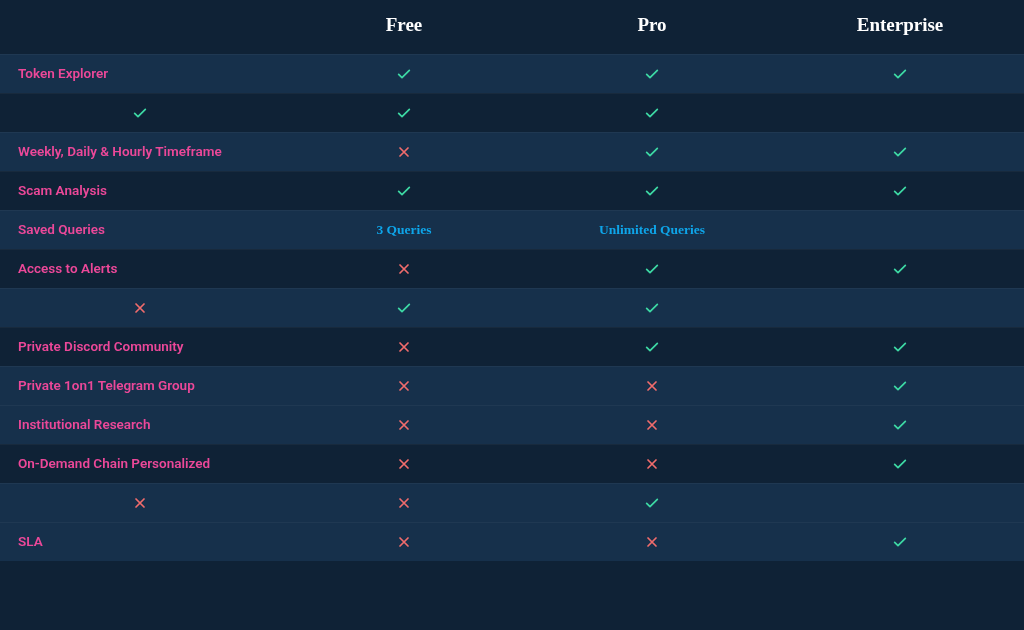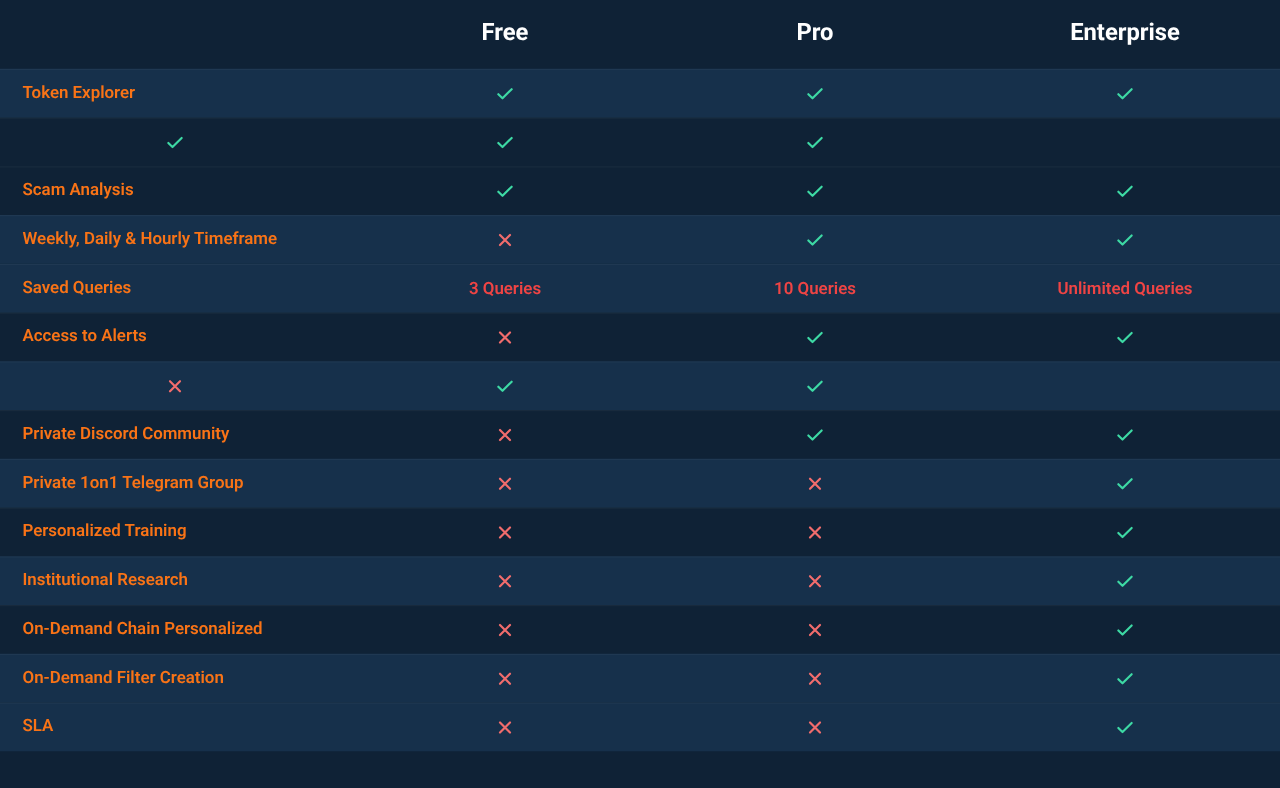--- a/index.html
+++ b/index.html
@@ -19,36 +19,36 @@
     border-top: 1px solid rgba(255,255,255,0.04);
   }
   .row.header { border-top: none; }
   .row.header .cell { padding: 14px 10px 18px 10px; }
   .row:not(.header) .cell { padding: 10px 10px; min-height: 38px; display:flex; align-items:center; }
   .row.alt { background: #16304b; }
   .cell.label {
     padding-left: 18px !important;
     font-size: 13.5px;
     font-weight: 600;
-    color: #f97316;
+    color: #ec4899;
     line-height: 1.3;
   }
   .row.header .cell.plan {
     justify-content: center;
     font-size: 19px;
     font-weight: 700;
     color: #ffffff;
     text-align:center;
     display:flex;
   }
-  .cell.plan { justify-content: center; text-align:center; }
+  .cell.plan { justify-content: center; text-align:center;font-family:Liberation Serif, serif; }
   .textval {
     font-size: 13.5px;
     font-weight: 600;
-    color: #ef4444;
+    color: #0ea5e9;
   }
   svg.icon { width: 16px; height: 16px; display:block; }
   svg.icon.check path { stroke: #3dd9a4; }
   svg.icon.cross path { stroke: #f16c6c; }
 </style>
 </head>
 <body>
 
 <div class="table">
 
@@ -96,20 +96,40 @@
           <svg class="icon check" viewBox="0 0 24 24" fill="none">
             <path d="M4 12.5l5 5L20 6.5" stroke-width="2.6" stroke-linecap="round" stroke-linejoin="round"></path>
           </svg>
         </div>
         <div class="cell plan">
           <svg class="icon check" viewBox="0 0 24 24" fill="none">
             <path d="M4 12.5l5 5L20 6.5" stroke-width="2.6" stroke-linecap="round" stroke-linejoin="round"></path>
           </svg>
         </div>
       </div>
+      <div class="row alt">
+        <div class="cell label">
+          <span>Weekly, Daily &amp; Hourly Timeframe</span>
+        </div>
+        <div class="cell plan">
+          <svg class="icon cross" viewBox="0 0 24 24" fill="none">
+            <path d="M6 6l12 12M18 6L6 18" stroke-width="2.6" stroke-linecap="round"></path>
+          </svg>
+        </div>
+        <div class="cell plan">
+          <svg class="icon check" viewBox="0 0 24 24" fill="none">
+            <path d="M4 12.5l5 5L20 6.5" stroke-width="2.6" stroke-linecap="round" stroke-linejoin="round"></path>
+          </svg>
+        </div>
+        <div class="cell plan">
+          <svg class="icon check" viewBox="0 0 24 24" fill="none">
+            <path d="M4 12.5l5 5L20 6.5" stroke-width="2.6" stroke-linecap="round" stroke-linejoin="round"></path>
+          </svg>
+        </div>
+      </div>
       <div class="row">
         <div class="cell label">
           <span>Scam Analysis</span>
         </div>
         <div class="cell plan">
           <svg class="icon check" viewBox="0 0 24 24" fill="none">
             <path d="M4 12.5l5 5L20 6.5" stroke-width="2.6" stroke-linecap="round" stroke-linejoin="round"></path>
           </svg>
         </div>
         <div class="cell plan">
@@ -118,49 +138,26 @@
           </svg>
         </div>
         <div class="cell plan">
           <svg class="icon check" viewBox="0 0 24 24" fill="none">
             <path d="M4 12.5l5 5L20 6.5" stroke-width="2.6" stroke-linecap="round" stroke-linejoin="round"></path>
           </svg>
         </div>
       </div>
       <div class="row alt">
         <div class="cell label">
-          <span>Weekly, Daily &amp; Hourly Timeframe</span>
-        </div>
-        <div class="cell plan">
-          <svg class="icon cross" viewBox="0 0 24 24" fill="none">
-            <path d="M6 6l12 12M18 6L6 18" stroke-width="2.6" stroke-linecap="round"></path>
-          </svg>
-        </div>
-        <div class="cell plan">
-          <svg class="icon check" viewBox="0 0 24 24" fill="none">
-            <path d="M4 12.5l5 5L20 6.5" stroke-width="2.6" stroke-linecap="round" stroke-linejoin="round"></path>
-          </svg>
-        </div>
-        <div class="cell plan">
-          <svg class="icon check" viewBox="0 0 24 24" fill="none">
-            <path d="M4 12.5l5 5L20 6.5" stroke-width="2.6" stroke-linecap="round" stroke-linejoin="round"></path>
-          </svg>
-        </div>
-      </div>
-      <div class="row alt">
-        <div class="cell label">
           <span>Saved Queries</span>
         </div>
         <div class="cell plan">
           <span class="textval">3 Queries</span>
         </div>
         <div class="cell plan">
-          <span class="textval">10 Queries</span>
-        </div>
-        <div class="cell plan">
           <span class="textval">Unlimited Queries</span>
         </div>
       </div>
       <div class="row">
         <div class="cell label">
           <span>Access to Alerts</span>
         </div>
         <div class="cell plan">
           <svg class="icon cross" viewBox="0 0 24 24" fill="none">
             <path d="M6 6l12 12M18 6L6 18" stroke-width="2.6" stroke-linecap="round"></path>
@@ -227,40 +224,20 @@
           <svg class="icon cross" viewBox="0 0 24 24" fill="none">
             <path d="M6 6l12 12M18 6L6 18" stroke-width="2.6" stroke-linecap="round"></path>
           </svg>
         </div>
         <div class="cell plan">
           <svg class="icon check" viewBox="0 0 24 24" fill="none">
             <path d="M4 12.5l5 5L20 6.5" stroke-width="2.6" stroke-linecap="round" stroke-linejoin="round"></path>
           </svg>
         </div>
       </div>
-      <div class="row">
-        <div class="cell label">
-          <span>Personalized Training</span>
-        </div>
-        <div class="cell plan">
-          <svg class="icon cross" viewBox="0 0 24 24" fill="none">
-            <path d="M6 6l12 12M18 6L6 18" stroke-width="2.6" stroke-linecap="round"></path>
-          </svg>
-        </div>
-        <div class="cell plan">
-          <svg class="icon cross" viewBox="0 0 24 24" fill="none">
-            <path d="M6 6l12 12M18 6L6 18" stroke-width="2.6" stroke-linecap="round"></path>
-          </svg>
-        </div>
-        <div class="cell plan">
-          <svg class="icon check" viewBox="0 0 24 24" fill="none">
-            <path d="M4 12.5l5 5L20 6.5" stroke-width="2.6" stroke-linecap="round" stroke-linejoin="round"></path>
-          </svg>
-        </div>
-      </div>
       <div class="row alt">
         <div class="cell label">
           <span>Institutional Research</span>
         </div>
         <div class="cell plan">
           <svg class="icon cross" viewBox="0 0 24 24" fill="none">
             <path d="M6 6l12 12M18 6L6 18" stroke-width="2.6" stroke-linecap="round"></path>
           </svg>
         </div>
         <div class="cell plan">
@@ -288,23 +265,20 @@
             <path d="M6 6l12 12M18 6L6 18" stroke-width="2.6" stroke-linecap="round"></path>
           </svg>
         </div>
         <div class="cell plan">
           <svg class="icon check" viewBox="0 0 24 24" fill="none">
             <path d="M4 12.5l5 5L20 6.5" stroke-width="2.6" stroke-linecap="round" stroke-linejoin="round"></path>
           </svg>
         </div>
       </div>
       <div class="row alt">
-        <div class="cell label">
-          <span>On-Demand Filter Creation</span>
-        </div>
         <div class="cell plan">
           <svg class="icon cross" viewBox="0 0 24 24" fill="none">
             <path d="M6 6l12 12M18 6L6 18" stroke-width="2.6" stroke-linecap="round"></path>
           </svg>
         </div>
         <div class="cell plan">
           <svg class="icon cross" viewBox="0 0 24 24" fill="none">
             <path d="M6 6l12 12M18 6L6 18" stroke-width="2.6" stroke-linecap="round"></path>
           </svg>
         </div>

